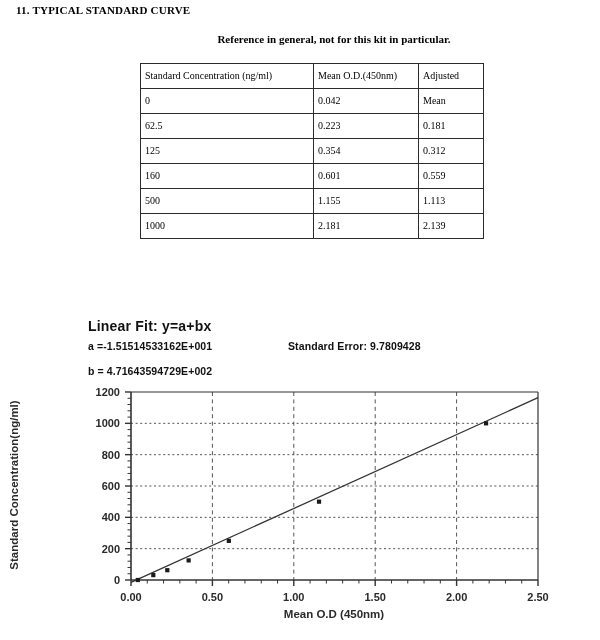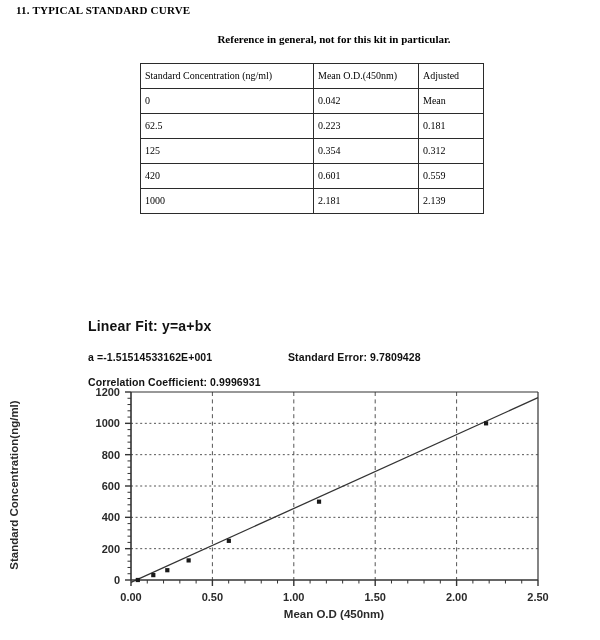--- a/index.html
+++ b/index.html
@@ -73,21 +73,21 @@
     position: absolute;
     left: 88px;
     top: 318px;
     font-family: "Liberation Sans", sans-serif;
     color: #111;
   }
   #fit-title {
     font-size: 14px;
     font-weight: bold;
     letter-spacing: 0.2px;
-    margin-bottom: 17px;
+    margin-bottom: 6px;
   }
   .fit-grid {
     display: grid;
     grid-template-columns: 200px auto;
     row-gap: 13px;
     font-size: 10.5px;
     font-weight: bold;
     letter-spacing: 0.1px;
   }
 
@@ -140,39 +140,44 @@
         <td class="c0">62.5</td>
         <td class="c1">0.223</td>
         <td class="c2">0.181</td>
       </tr>
       <tr>
         <td class="c0">125</td>
         <td class="c1">0.354</td>
         <td class="c2">0.312</td>
       </tr>
       <tr>
-        <td class="c0">420</td>
+        <td class="c0">160</td>
         <td class="c1">0.601</td>
         <td class="c2">0.559</td>
+      </tr>
+      <tr>
+        <td class="c0">500</td>
+        <td class="c1">1.155</td>
+        <td class="c2">1.113</td>
       </tr>
       <tr>
         <td class="c0">1000</td>
         <td class="c1">2.181</td>
         <td class="c2">2.139</td>
       </tr>
     </tbody>
   </table>
 </div>
 
 <div id="fit-block">
   <div id="fit-title">Linear Fit: y=a+bx</div>
   <div class="fit-grid">
     <div>a =-1.51514533162E+001</div>
     <div>Standard Error: 9.7809428</div>
-    <div>Correlation Coefficient: 0.9996931</div>
+    <div>b = 4.71643594729E+002</div>
   </div>
 </div>
 
 <div id="chart">
   <svg id="chart-svg" width="600" height="270" viewBox="0 0 600 270">
     <g id="grid-layer">
         <line x1="131" y1="178.66666666666666" x2="538" y2="178.66666666666666" stroke="#555555" stroke-width="1" stroke-dasharray="2,2.6"></line>
         <line x1="131" y1="147.33333333333334" x2="538" y2="147.33333333333334" stroke="#555555" stroke-width="1" stroke-dasharray="2,2.6"></line>
         <line x1="131" y1="116" x2="538" y2="116" stroke="#555555" stroke-width="1" stroke-dasharray="2,2.6"></line>
         <line x1="131" y1="84.66666666666667" x2="538" y2="84.66666666666667" stroke="#555555" stroke-width="1" stroke-dasharray="2,2.6"></line>

